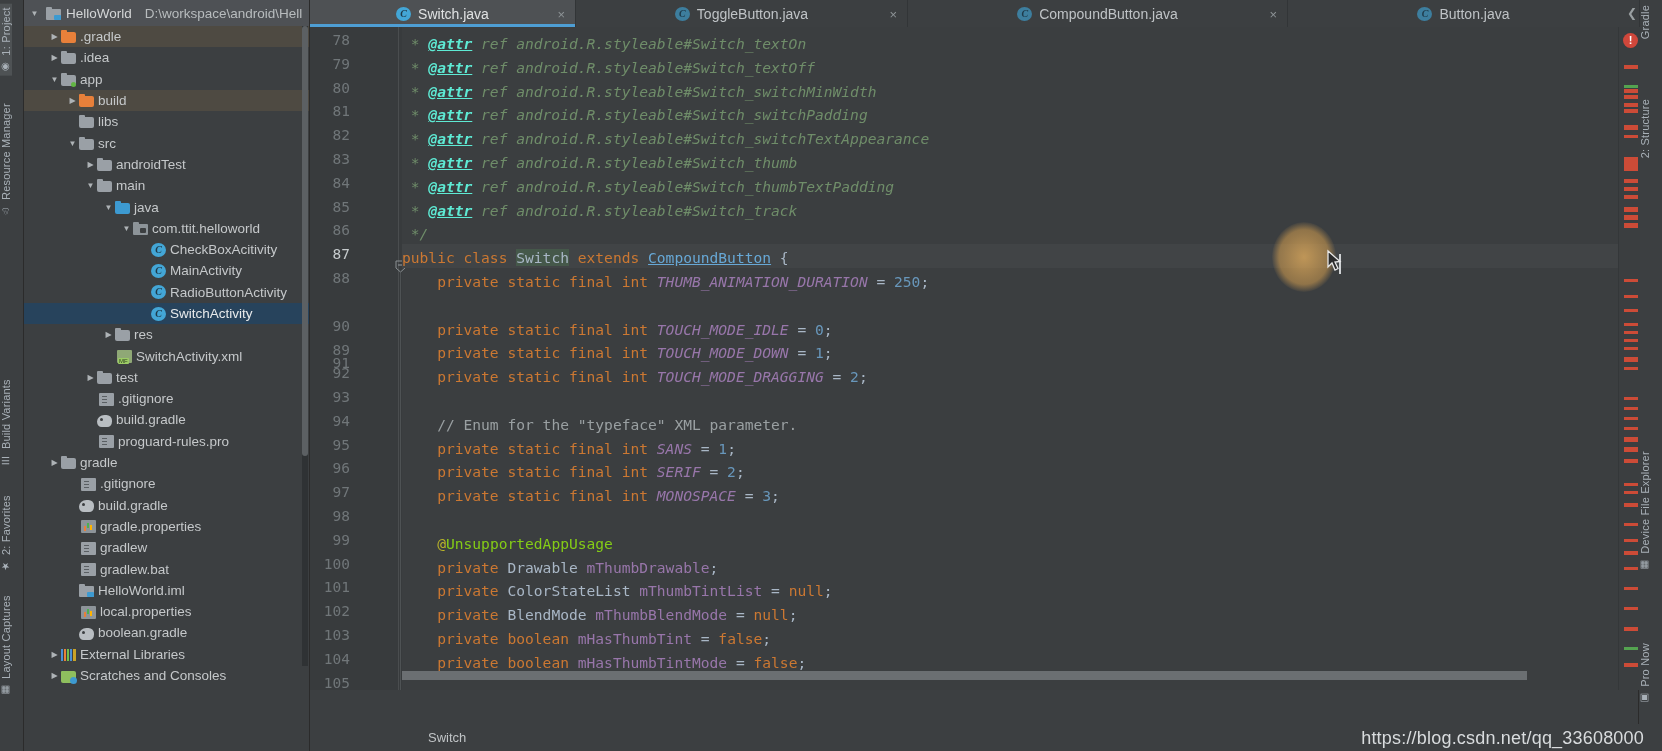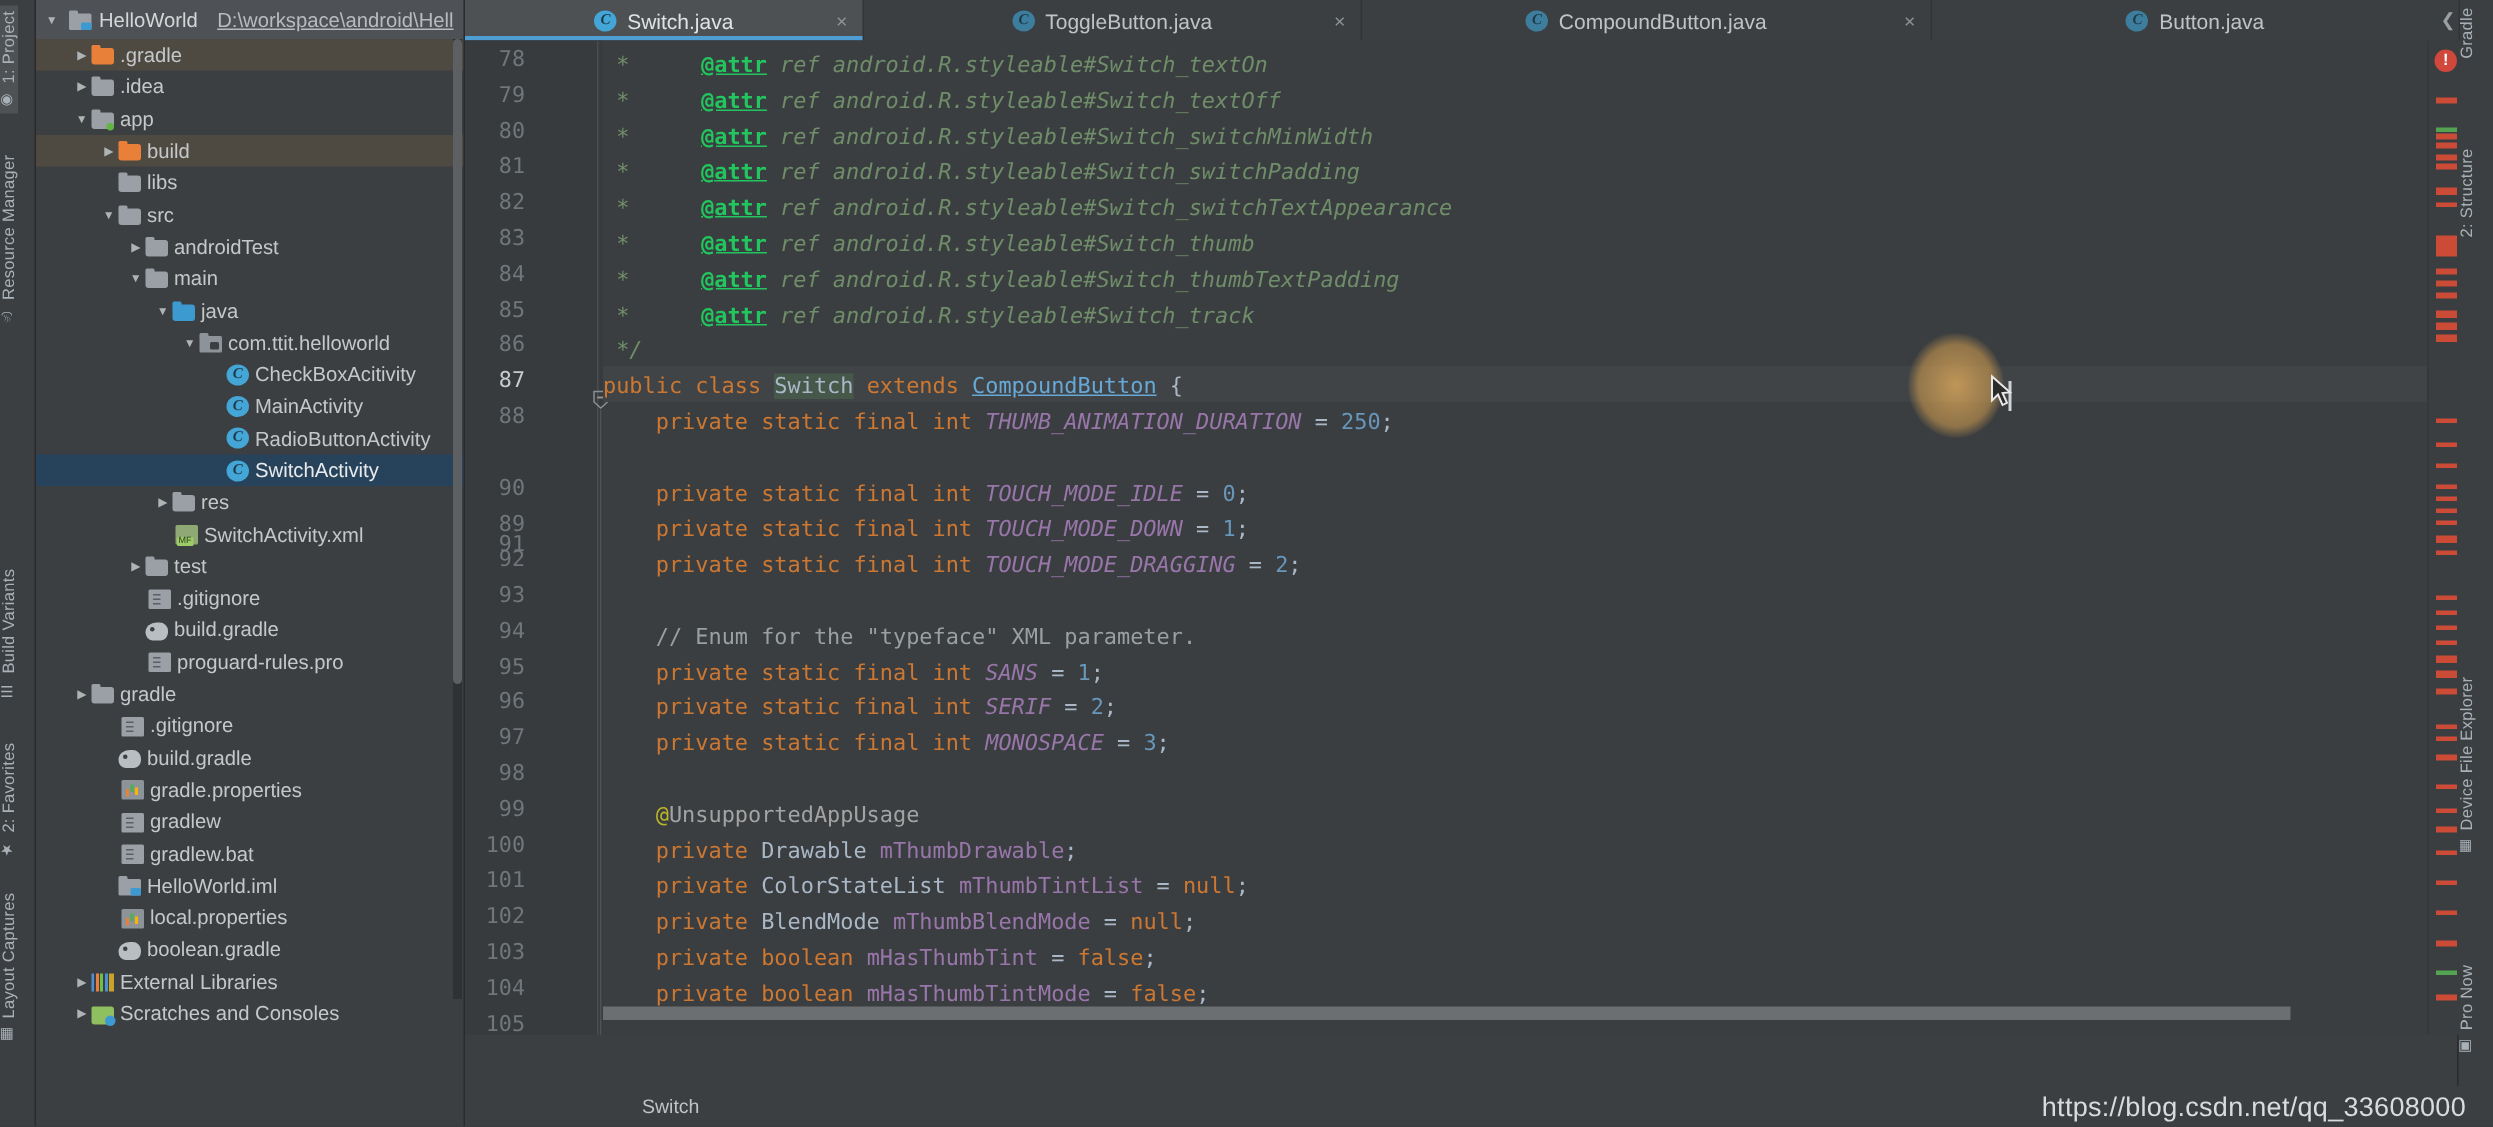--- a/index.html
+++ b/index.html
@@ -183,28 +183,28 @@
     color:#a9b7c6;
     white-space:pre;
   }
   .cline { position:absolute; left:0; white-space:pre; height:23.8px; }
   .curline-bg {
     position:absolute; left:0; top:0; width:1238px; height:23.8px;
     background:#414446;
   }
   .kw      { color:#cc7832; }
   .cmt     { color:#6f8d69; font-style:italic; }
-  .cmt-tag { color:#22c55e; text-decoration:underline; font-weight:bold;margin-left:39px; }
+  .cmt-tag { color:#5eead4; font-style:italic; text-decoration:underline; font-weight:bold; }
   .lcmt    { color:#9aa0a2; }
   .num     { color:#6897bb; }
   .cnst    { color:#9876aa; font-style:italic; }
   .fld     { color:#9876aa; }
   .typ     { color:#a9b7c6; }
   .anno    { color:#bbb529; }
-  .anno2   { color:#a3a3a3; }
+  .anno2   { color:#84cc16; }
   .ident   { color:#a9b7c6; }
   .link    { color:#67a8d6; text-decoration:underline; }
   .selword { background:#45584a; }
 
   .caret {
     position:absolute; width:2px; height:20px; background:#cfd2d4;
   }
   .cursor-glow {
     position:absolute;
     width:64px; height:70px;
@@ -322,21 +322,21 @@
           <span>Pro Now</span>
         </span>
     </div>
   </div>
 
   <div class="project-panel">
     <div class="panel-header">
       <span class="arrow">▼</span>
       <span class="ic ic-iml"></span>
       <span>HelloWorld</span>
-      <span style="color:#b8bcbe;padding-left:8px;text-decoration:underline;">D:\workspace\android\Hell</span>
+      <span style="color:#b8bcbe;padding-left:8px;">D:\workspace\android\Hell</span>
     </div>
     <div class="tree" id="tree">
         <div class="trow hl" style="padding-left: 24px;">
           <span class="arrow">▶</span>
           <span class="ic ic-folder orange"></span>
           <span class="tlabel">.gradle</span>
         </div>
         <div class="trow" style="padding-left: 24px;">
           <span class="arrow">▶</span>
           <span class="ic ic-folder"></span>

